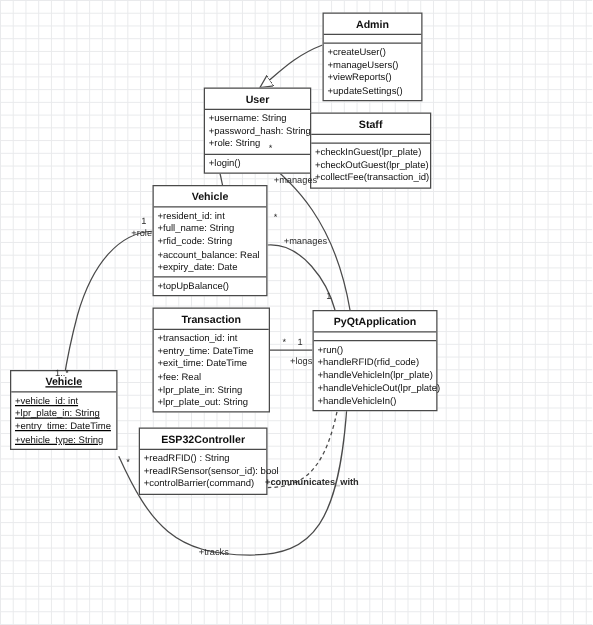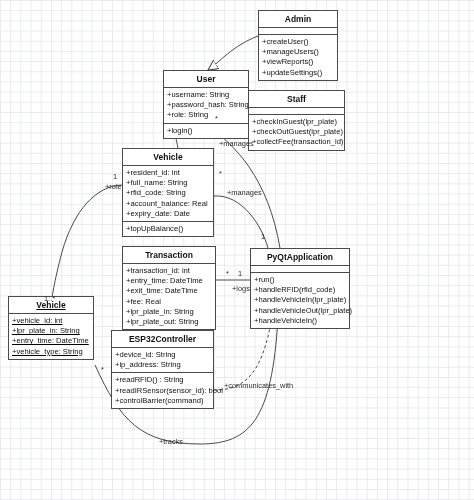--- a/index.html
+++ b/index.html
@@ -187,38 +187,34 @@
   <div class="uml-class" style="left:8px; top:296px; width:86px;text-decoration:underline;">
     <div class="uml-title">Vehicle</div>
     <div class="uml-compartment last">
       <div class="uml-row">+vehicle_id: int</div>
       <div class="uml-row">+lpr_plate_in: String</div>
       <div class="uml-row">+entry_time: DateTime</div>
       <div class="uml-row">+vehicle_type: String</div>
     </div>
   </div>
 
-  <div class="uml-class" style="left:111px; top:330px; width:103px;">
+  <div class="uml-class" style="left:111px; top:342px; width:103px;">
     <div class="uml-title">ESP32Controller</div>
-    <div class="uml-compartment">
-      <div class="uml-row">+device_id: String</div>
-      <div class="uml-row">+ip_address: String</div>
-    </div>
     <div class="uml-compartment last">
       <div class="uml-row">+readRFID() : String</div>
       <div class="uml-row">+readIRSensor(sensor_id): bool</div>
       <div class="uml-row">+controlBarrier(command)</div>
     </div>
   </div>
 
   <div class="edge-label" style="left:92px; top:182px;">+role</div>
   <div class="edge-label" style="left:206px; top:139px;">+manages</div>
   <div class="edge-label" style="left:214px; top:188px;">+manages</div>
   <div class="edge-label" style="left:219px; top:284px;">+logs</div>
-  <div class="edge-label" style="left:211px; top:381px;">+communicates_with</div>
+  <div class="edge-label" style="left:199px; top:381px;font-weight:bold;">+communicates_with</div>
   <div class="edge-label" style="left:146px; top:437px;">+tracks</div>
 
   <div class="mult-label" style="left:113px; top:172px;">1</div>
   <div class="mult-label" style="left:44px; top:294px;">1..*</div>
   <div class="mult-label" style="left:215px; top:114px;">*</div>
   <div class="mult-label" style="left:219px; top:169px;">*</div>
   <div class="mult-label" style="left:226px; top:269px;">*</div>
   <div class="mult-label" style="left:238px; top:269px;">1</div>
   <div class="mult-label" style="left:261px; top:232px;">1</div>
   <div class="mult-label" style="left:101px; top:365px;">*</div>

